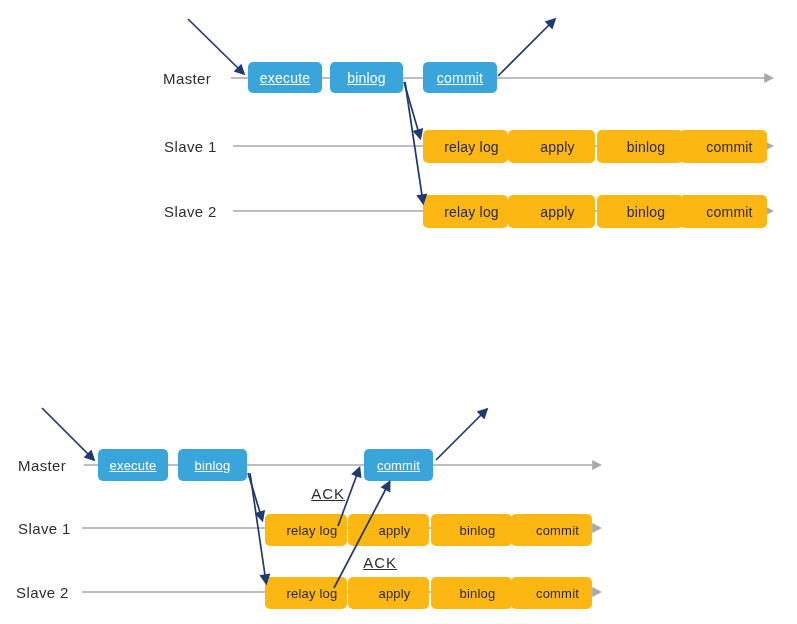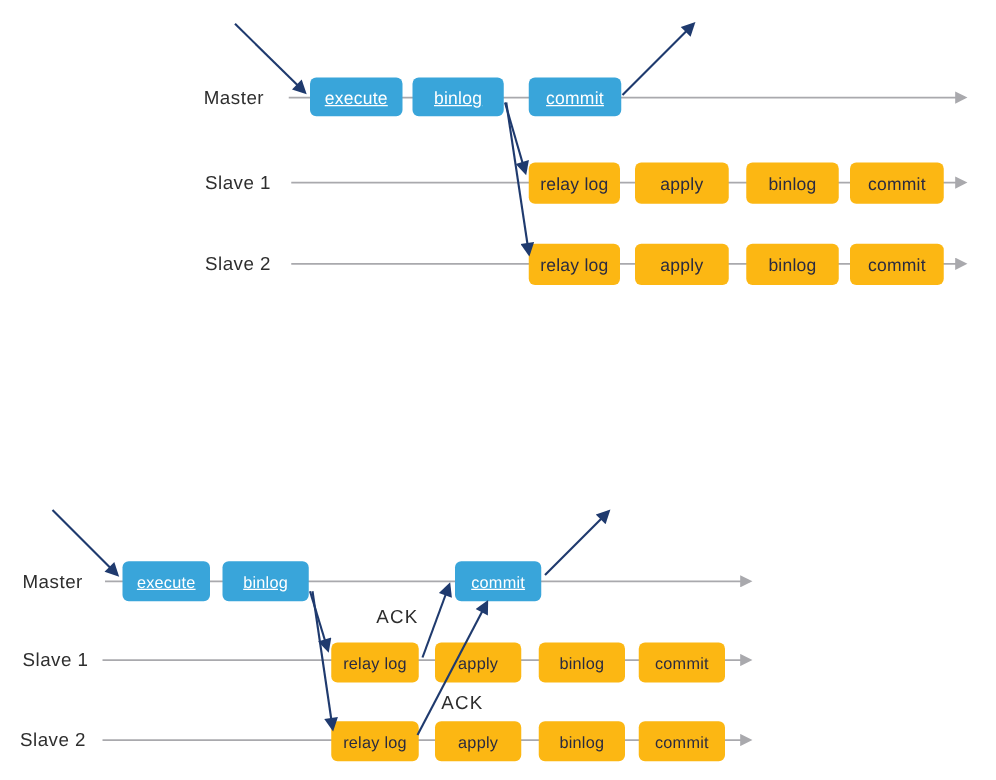--- a/index.html
+++ b/index.html
@@ -18,26 +18,26 @@
   .over{z-index:3;pointer-events:none;}
   .rowlabel{
     position:absolute;z-index:2;color:var(--text-dark);
     font-size:15px;letter-spacing:.4px;white-space:nowrap;
   }
   .box{
     position:absolute;border-radius:5px;display:flex;align-items:center;justify-content:center;
     white-space:nowrap;letter-spacing:.2px;
   }
   .blue{background:var(--box-blue);color:var(--box-text-light);text-decoration:underline;}
-  .yellow{background:var(--box-yellow);color:var(--box-text-dark);}
+  .yellow{background:var(--box-yellow);color:var(--box-text-dark);padding-left:12px;}
   .f14{font-size:14px;}
   .f13{font-size:13px;}
   .ack{
     position:absolute;z-index:2;color:var(--text-dark);font-size:15px;
-    letter-spacing:1px;font-weight:500;width:44px;text-align:left;white-space:nowrap;
+    letter-spacing:1px;font-weight:500;width:44px;text-align:right;white-space:nowrap;text-decoration:underline;
   }
   .tline{stroke:var(--line-gray);stroke-width:1.4;}
   .navy{stroke:var(--arrow-navy);stroke-width:1.7;}
   .mh-navy{fill:var(--arrow-navy);}
   .mh-gray{fill:var(--line-gray);}
 </style>
 </head>
 <body>
 
 <div class="canvas">

